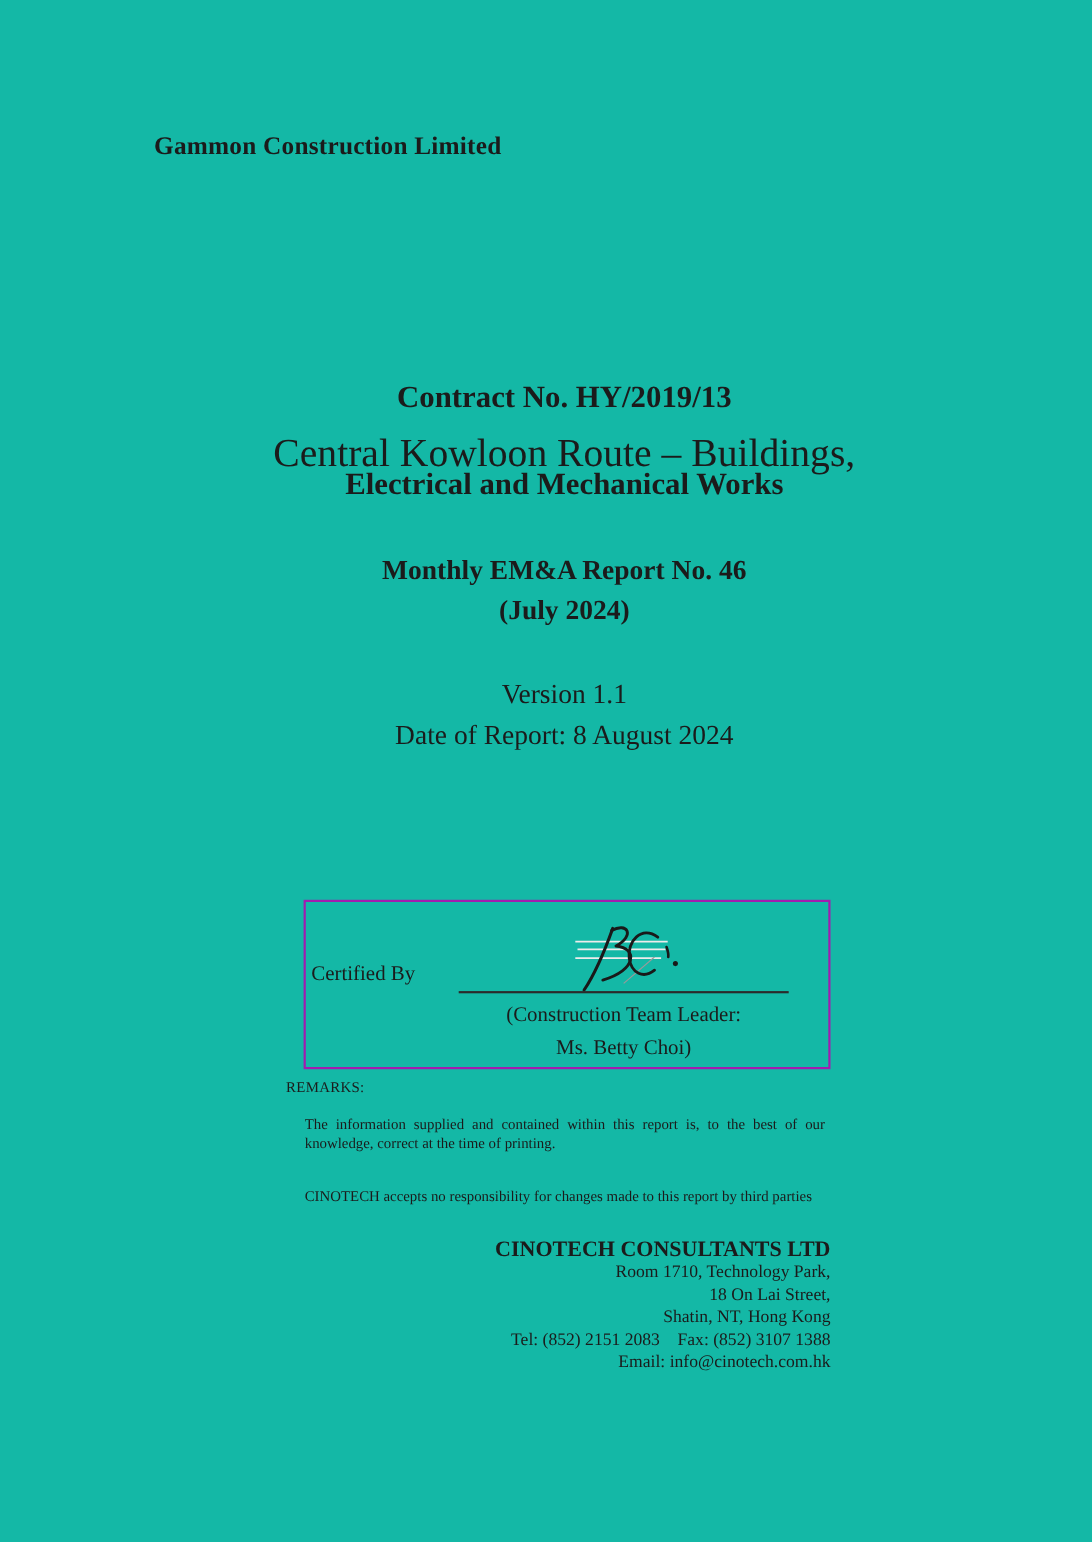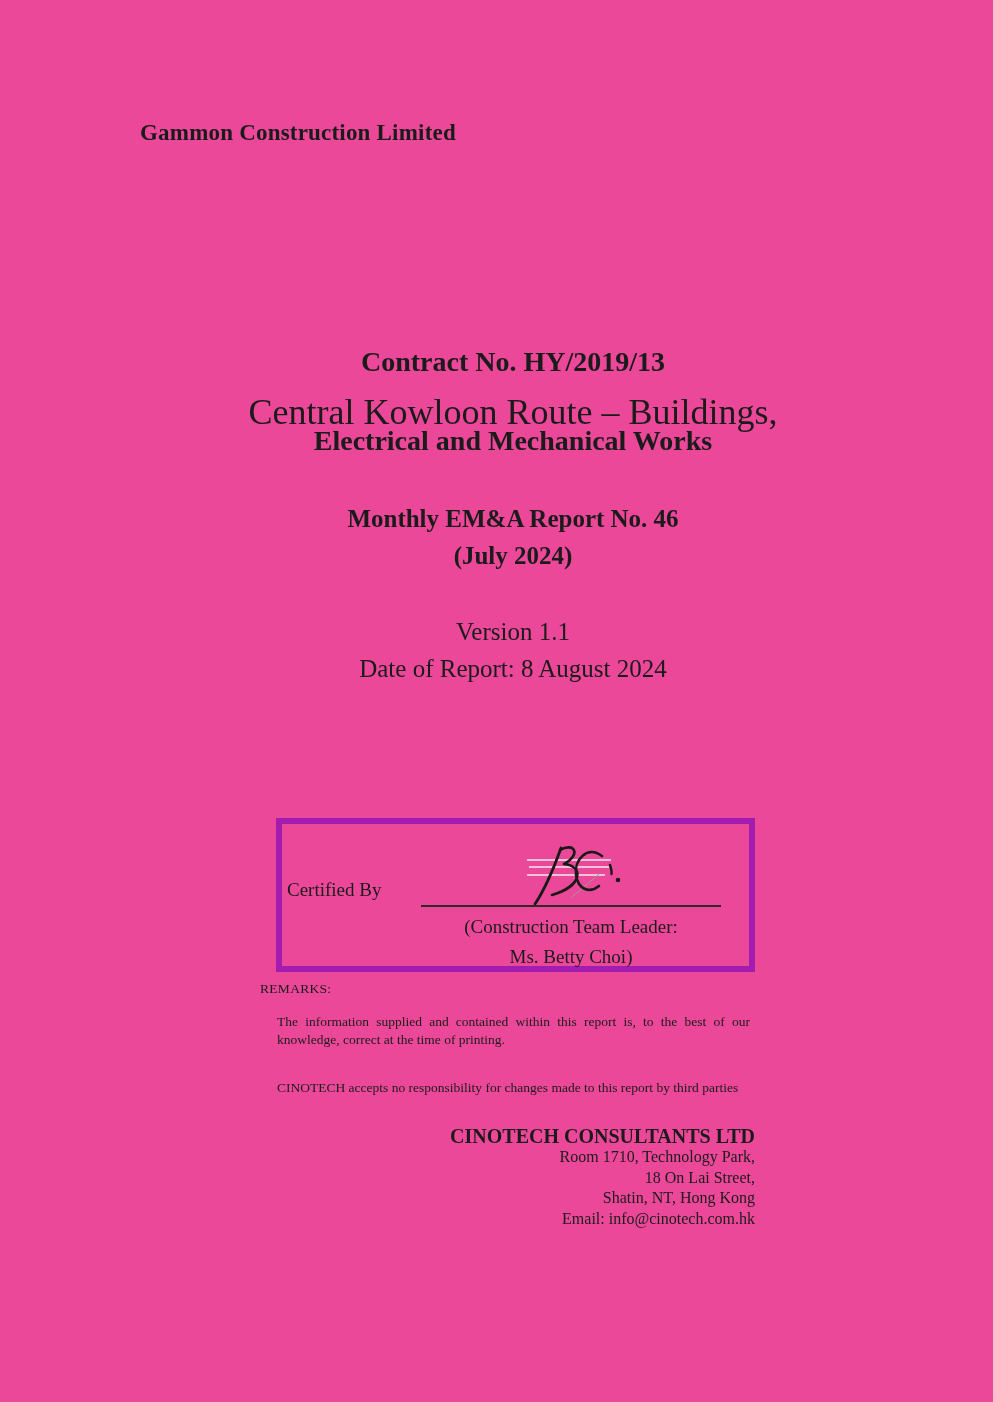--- a/index.html
+++ b/index.html
@@ -1,38 +1,38 @@
 <!DOCTYPE html>
 <html><head>
 <meta charset="utf-8">
 <style>
   html,body{margin:0;padding:0;background:#e8e8e8;}
   .page{
     position:relative;
     width:993px;height:1402px;
     margin:0 auto;
-    background:#ec4899;
+    background:#14b8a6;
     font-family:"Liberation Serif","DejaVu Serif",serif;
     color:#1b1b1b;
     overflow:hidden;
   }
   .abs{position:absolute;}
   .centered{left:33px;width:960px;text-align:center;}
   .company-name{left:140px;top:120px;font-size:23px;font-weight:bold;letter-spacing:.2px;}
   .contract-no{top:346px;font-size:28px;font-weight:bold;}
   .title-line-1{top:391px;font-size:36px;font-weight:normal;}
   .title-line-2{top:425px;font-size:28px;font-weight:bold;}
   .report-title{top:505px;font-size:25px;font-weight:bold;}
   .report-period{top:542px;font-size:25px;font-weight:bold;}
   .version{top:618px;font-size:25px;}
   .report-date{top:655px;font-size:25px;}
 
   .cert-box{
     left:276px;top:818px;width:479px;height:154px;
-    border:6px solid #a21caf;box-sizing:border-box;
+    border:2px solid #a21caf;box-sizing:border-box;
   }
   .cert-label{position:absolute;left:5px;top:55px;font-size:19px;}
   .signature-wrap{position:absolute;left:243px;top:20px;width:102px;height:64px;}
   .signature-line{position:absolute;left:139px;top:81px;width:300px;border-top:2px solid #2b2b2b;}
   .sig-role{position:absolute;left:139px;top:92px;width:300px;text-align:center;font-size:19px;}
   .sig-name{position:absolute;left:139px;top:122px;width:300px;text-align:center;font-size:19px;}
 
   .remarks-heading{left:260px;top:981px;font-size:13.5px;letter-spacing:.3px;}
   .remarks-line-1{
     left:277px;top:1014px;width:473px;font-size:13.5px;
@@ -102,16 +102,17 @@
 
   <div class="abs remarks-line-2">knowledge, correct at the time of printing.</div>
 
   <div class="abs disclaimer">CINOTECH accepts no responsibility for changes made to this report by third parties</div>
 
   <div class="abs footer">
     <div class="footer-company">CINOTECH CONSULTANTS LTD</div>
     <div class="footer-line">Room 1710, Technology Park,</div>
     <div class="footer-line">18 On Lai Street,</div>
     <div class="footer-line">Shatin, NT, Hong Kong</div>
+    <div class="footer-line pre">Tel: (852) 2151 2083    Fax: (852) 3107 1388</div>
     <div class="footer-line">Email: info@cinotech.com.hk</div>
   </div>
 
 </div>
 
 </body></html>

